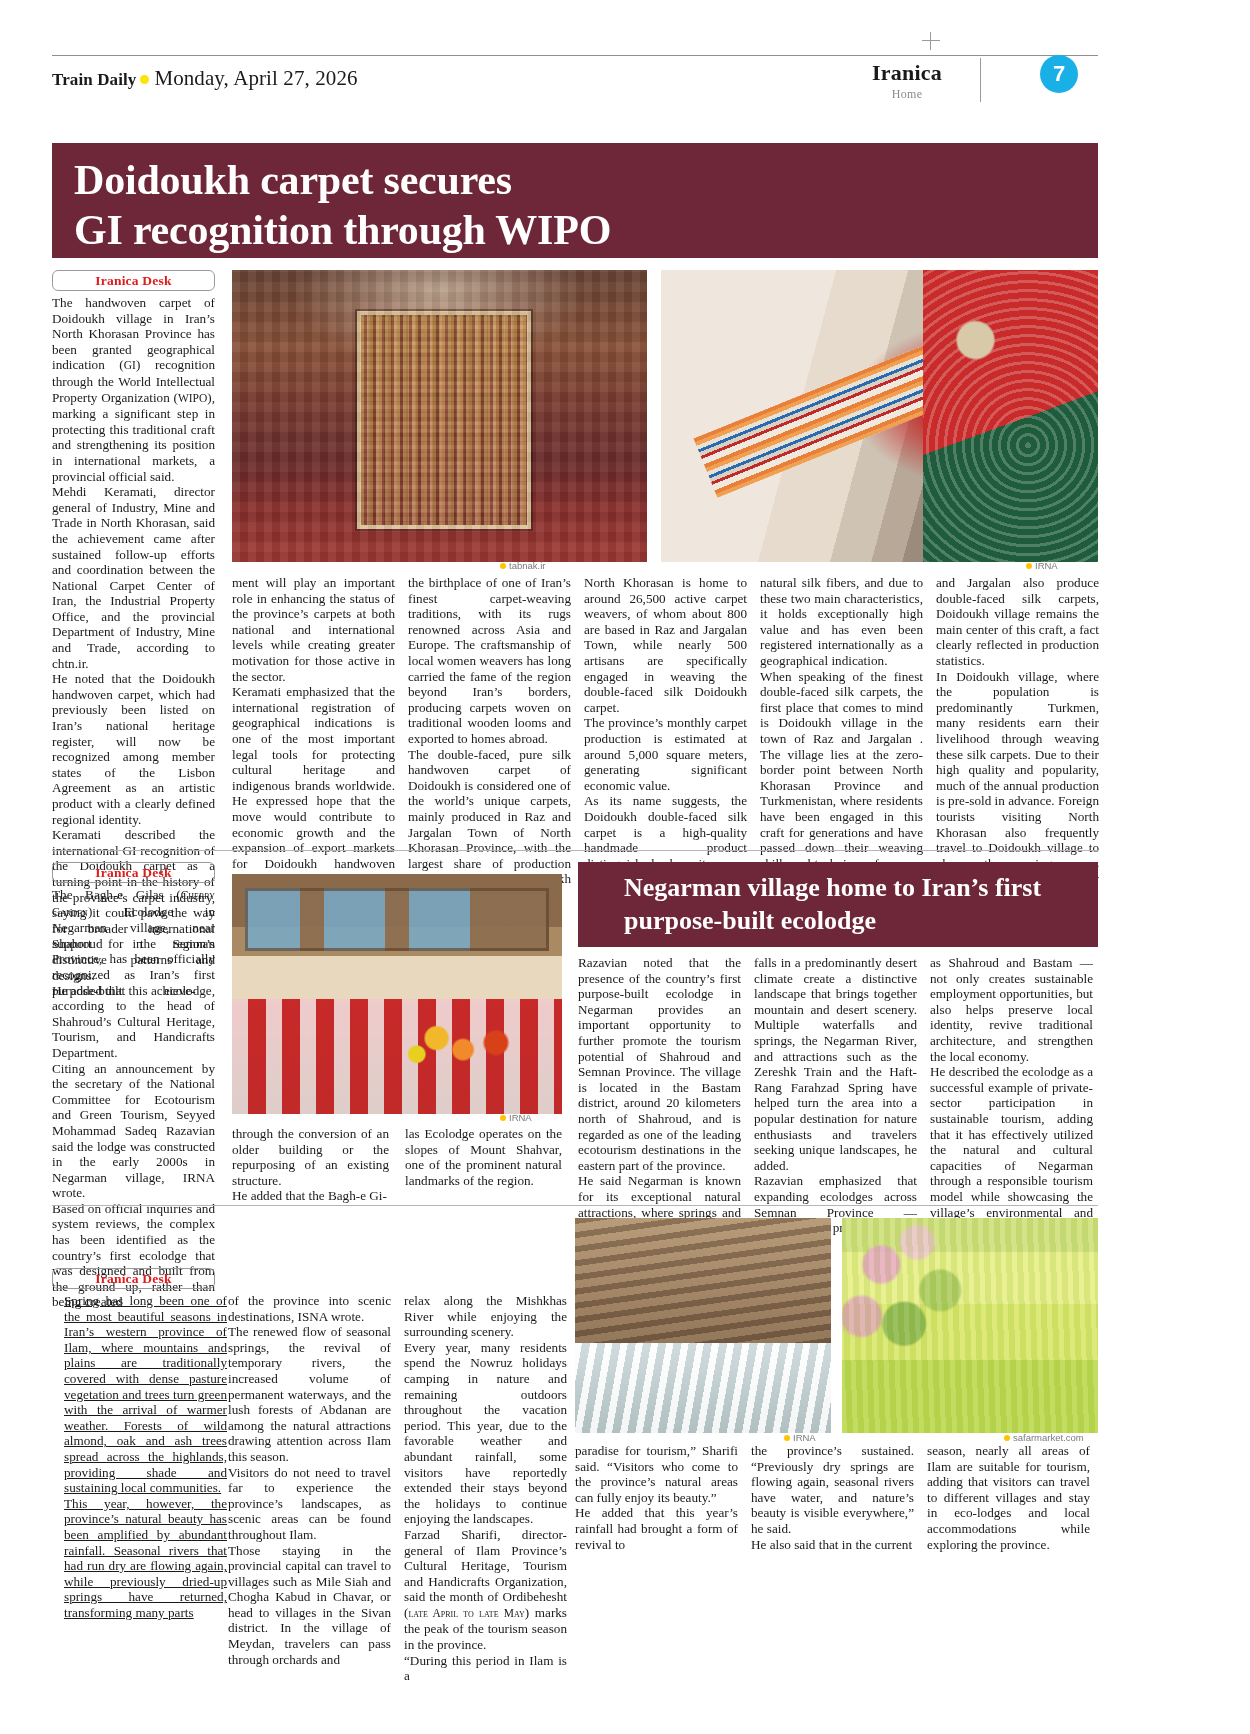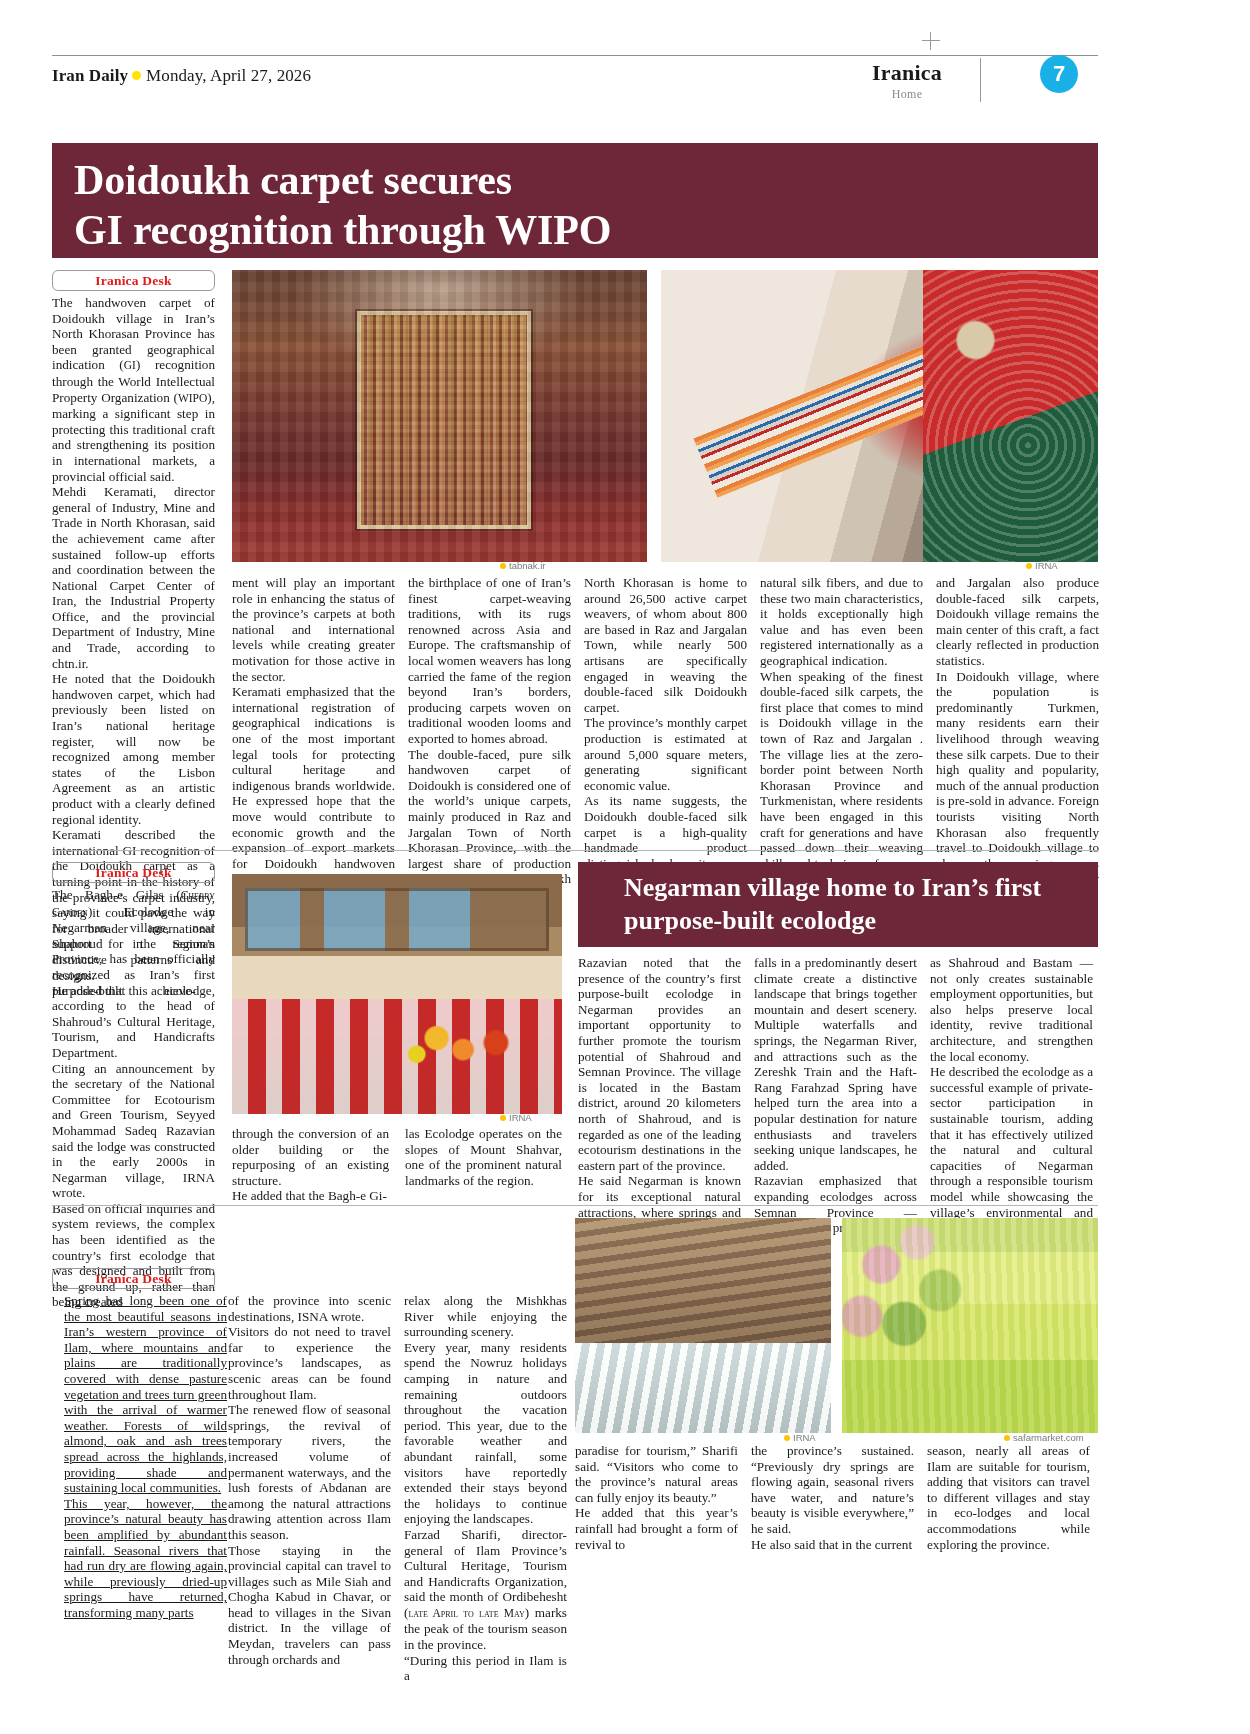--- a/index.html
+++ b/index.html
@@ -18,21 +18,21 @@
   .crop-mark { position:absolute; left:922px; top:32px; width:18px; height:18px; }
   .crop-mark:before { content:""; position:absolute; left:8px; top:0; width:1px; height:18px; background:#9a9a9a; }
   .crop-mark:after  { content:""; position:absolute; left:0; top:8px; width:18px; height:1px; background:#9a9a9a; }
 
   
   .masthead { position:absolute; left:52px; top:55px; width:1046px; }
   .masthead-rule { width:100%; height:1px; background:#8f8f8f; }
   .masthead-row { position:relative; height:48px; }
   .brand { position:absolute; left:0; top:10px; font-size:17px; font-weight:bold; letter-spacing:.1px; }
   .brand-dot { display:inline-block; width:9px; height:9px; border-radius:50%; background:#ffe400; margin:0 5px 0 4px; vertical-align:1px; }
-  .brand-date { font-weight:normal; font-size:17px; }
+  .brand-date { font-weight:normal; font-size:21px; }
   .section-wrap { position:absolute; left:790px; top:4px; width:130px; text-align:center; }
   .section-title { font-size:22px; font-weight:bold; letter-spacing:.2px; }
   .section-sub { font-size:12px; color:#8a8a8a; margin-top:1px; letter-spacing:.3px; }
   .vdivider { position:absolute; left:928px; top:2px; width:1px; height:44px; background:#9a9a9a; }
   .page-badge {
     position:absolute; left:1040px; top:55px; width:38px; height:38px; border-radius:50%;
     background:#19b0e8; color:#fff; font-size:22px; font-weight:bold;
     display:flex; align-items:center; justify-content:center; font-family:"Liberation Sans", sans-serif;
   }
 
@@ -207,21 +207,21 @@
 <body>
 
 <div class="page">
 
   <div class="crop-mark"></div>
 
   <div class="masthead">
     <div class="masthead-rule"></div>
     <div class="masthead-row">
       <div class="brand">
-        <span>Iran Daily</span><span class="brand-dot"></span><span class="brand-date">Monday, April 27, 2026</span>
+        <span>Train Daily</span><span class="brand-dot"></span><span class="brand-date">Monday, April 27, 2026</span>
       </div>
       <div class="section-wrap">
         <div class="section-title">Iranica</div>
         <div class="section-sub">Home</div>
       </div>
       <div class="vdivider"></div>
     </div>
   </div>
   <div class="page-badge">7</div>
 
@@ -324,22 +324,22 @@
 
   <div class="a3-desk desk-pill">Iranica Desk</div>
 
   <div class="a3-cols">
     <div class="cc col" style="left:12px;text-decoration:underline;">
         <p>Spring has long been one of the most beautiful seasons in Iran’s western province of Ilam, where mountains and plains are traditionally covered with dense pasture vegetation and trees turn green with the arrival of warmer weather. Forests of wild almond, oak and ash trees spread across the highlands, providing shade and sustaining local communities.</p>
         <p>This year, however, the province’s natural beauty has been amplified by abundant rainfall. Seasonal rivers that had run dry are flowing again, while previously dried-up springs have returned, transforming many parts</p>
       </div>
     <div class="cc col" style="left:176px;">
         <p>of the province into scenic destinations, ISNA wrote.</p>
+        <p>The renewed flow of seasonal springs, the revival of temporary rivers, the increased volume of permanent waterways, and the lush forests of Abdanan are among the natural attractions drawing attention across Ilam this season.</p>
         <p>Visitors do not need to travel far to experience the province’s landscapes, as scenic areas can be found throughout Ilam.</p>
-        <p>The renewed flow of seasonal springs, the revival of temporary rivers, the increased volume of permanent waterways, and the lush forests of Abdanan are among the natural attractions drawing attention across Ilam this season.</p>
         <p>Those staying in the provincial capital can travel to villages such as Mile Siah and Chogha Kabud in Chavar, or head to villages in the Sivan district. In the village of Meydan, travelers can pass through orchards and</p>
       </div>
     <div class="cc col" style="left:352px;">
         <p>relax along the Mishkhas River while enjoying the surrounding scenery.</p>
         <p>Every year, many residents spend the Nowruz holidays camping in nature and remaining outdoors throughout the vacation period. This year, due to the favorable weather and abundant rainfall, some visitors have reportedly extended their stays beyond the holidays to continue enjoying the landscapes.</p>
         <p>Farzad Sharifi, director-general of Ilam Province’s Cultural Heritage, Tourism and Handicrafts Organization, said the month of Ordibehesht (<span class="sc">late April to late May</span>) marks the peak of the tourism season in the province.</p>
         <p>“During this period in Ilam is a</p>
       </div>
   </div>
 

